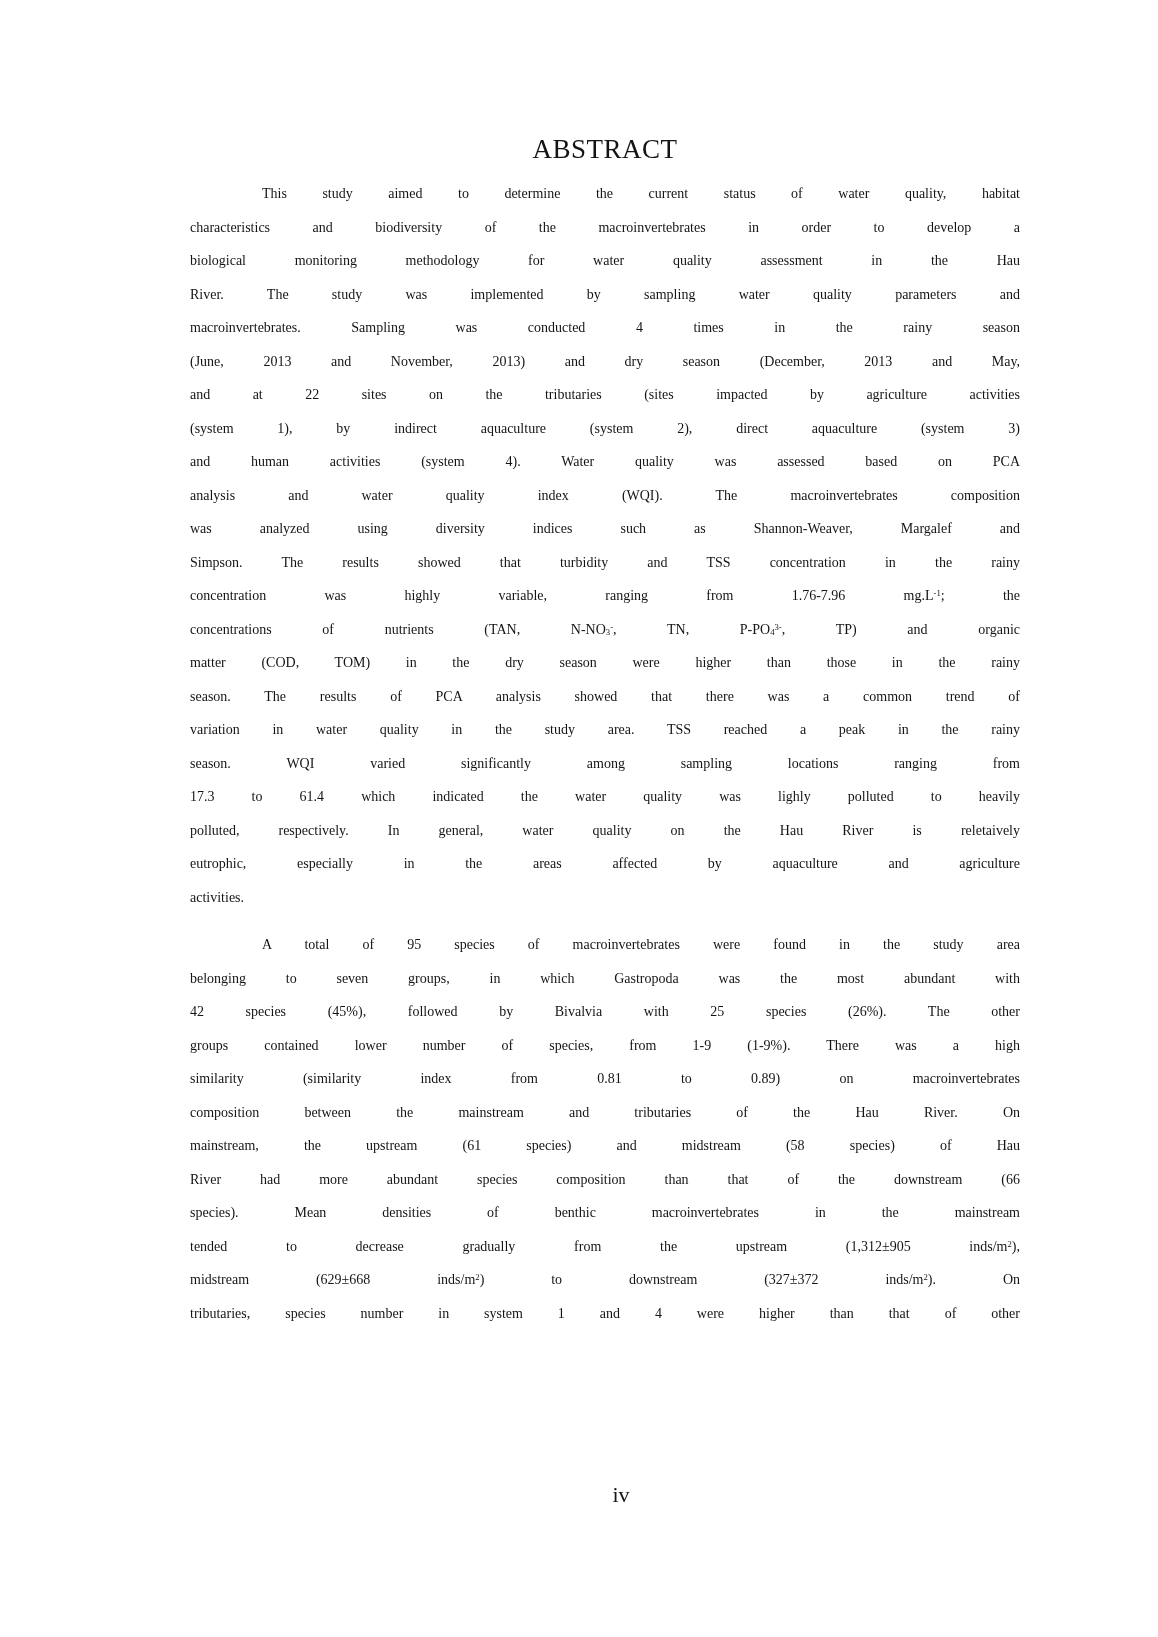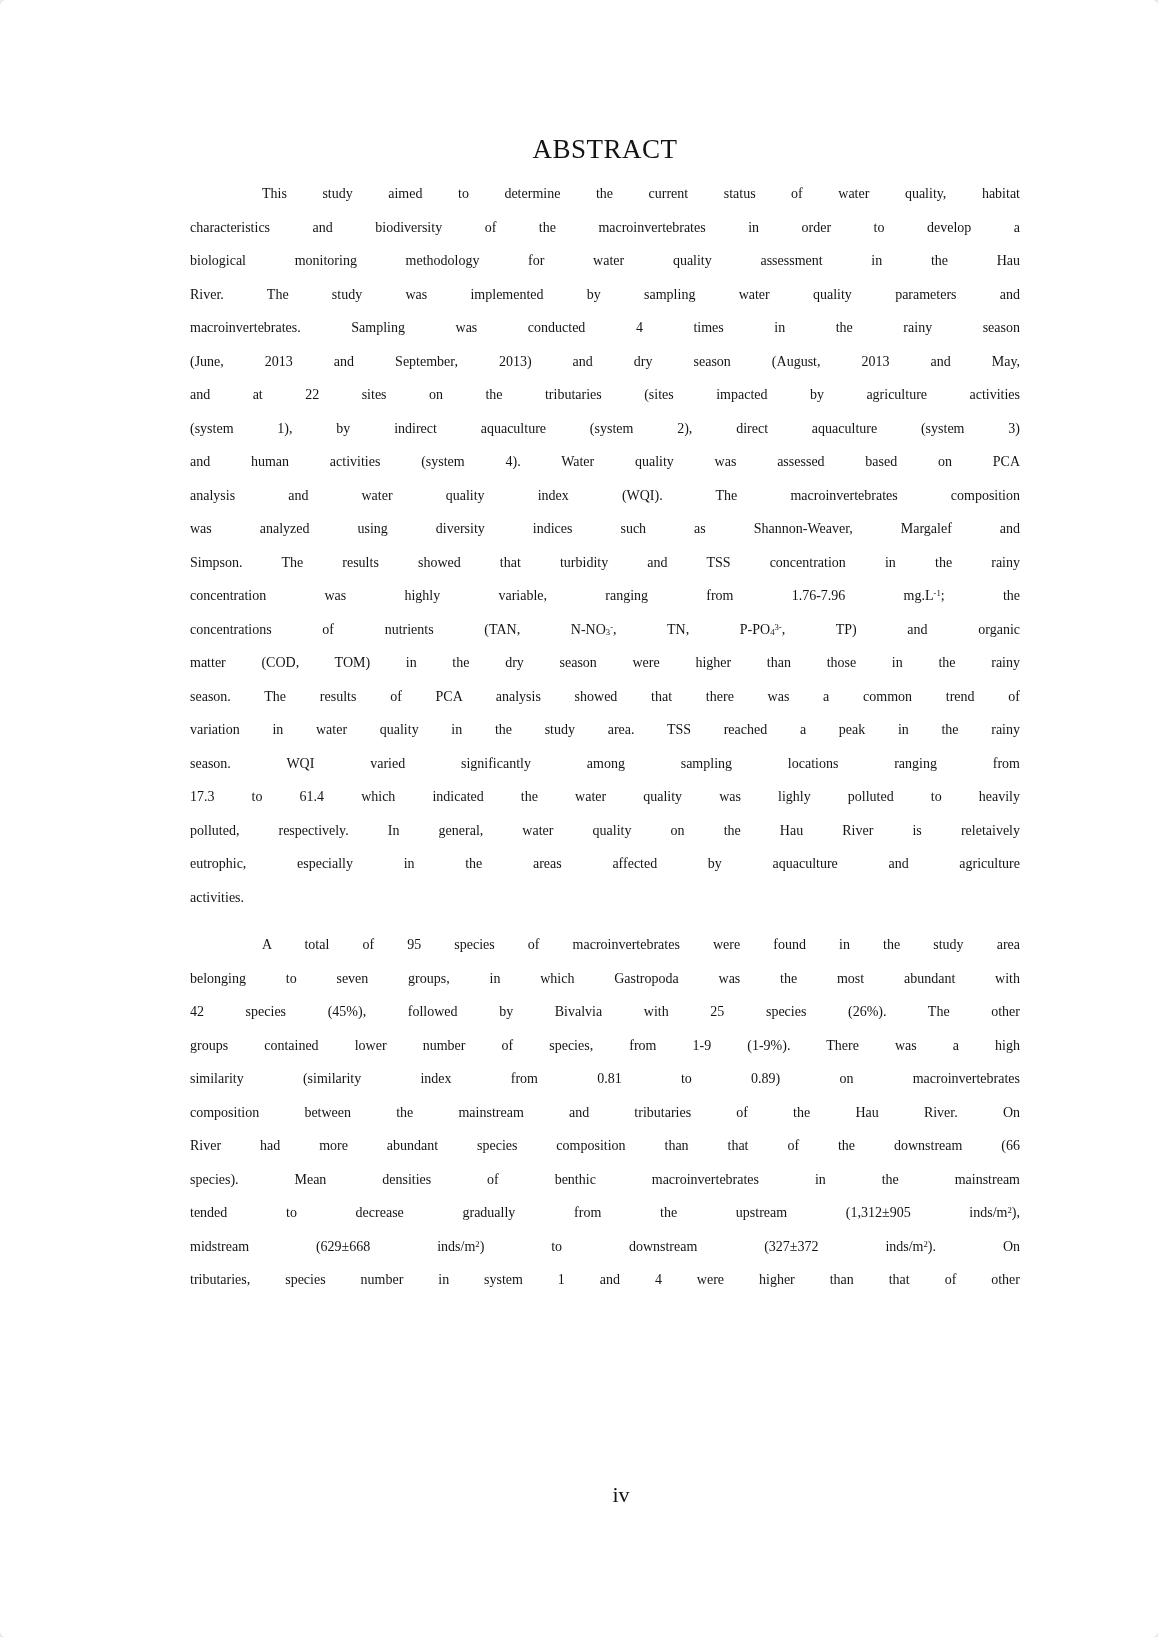--- a/index.html
+++ b/index.html
@@ -5,21 +5,20 @@
   html, body { margin: 0; padding: 0; background: #e8e8e8; }
   .page {
     position: relative;
     width: 1158px;
     height: 1637px;
     background: #ffffff;
     margin: 0 auto;
     font-family: "Liberation Serif", "DejaVu Serif", serif;
     color: #141414;
     overflow: hidden;
-    border-radius: 6px;
   }
   .content {
     position: absolute;
     left: 190px;
     top: 131px;
     width: 830px;
   }
   .doc-title {
     margin: 0 0 10px 0;
     font-size: 27px;
@@ -68,21 +67,21 @@
 <div class="page">
   <div class="content">
     <h1 class="doc-title">ABSTRACT</h1>
     <div class="body-text">
         <div class="para">
           <div class="line indent">This study aimed to determine the current status of water quality, habitat</div>
           <div class="line">characteristics and biodiversity of the macroinvertebrates in order to develop a</div>
           <div class="line">biological monitoring methodology for water quality assessment in the Hau</div>
           <div class="line">River. The study was implemented by sampling water quality parameters and</div>
           <div class="line">macroinvertebrates. Sampling was conducted 4 times in the rainy season</div>
-          <div class="line">(June, 2013 and September, 2013) and dry season (August, 2013 and May,</div>
+          <div class="line">(June, 2013 and November, 2013) and dry season (December, 2013 and May,</div>
           <div class="line">and at 22 sites on the tributaries (sites impacted by agriculture activities</div>
           <div class="line">(system 1), by indirect aquaculture (system 2), direct aquaculture (system 3)</div>
           <div class="line">and human activities (system 4). Water quality was assessed based on PCA</div>
           <div class="line">analysis and water quality index (WQI). The macroinvertebrates composition</div>
           <div class="line">was analyzed using diversity indices such as Shannon-Weaver, Margalef and</div>
           <div class="line">Simpson. The results showed that turbidity and TSS concentration in the rainy</div>
           <div class="line">concentration was highly variable, ranging from 1.76-7.96 mg.L<sup>-1</sup>; the</div>
           <div class="line">concentrations of nutrients (TAN, N-NO<sub>3</sub><sup>-</sup>, TN, P-PO<sub>4</sub><sup>3-</sup>, TP) and organic</div>
           <div class="line">matter (COD, TOM)  in the dry season were higher than those in the rainy</div>
           <div class="line">season. The results of PCA analysis showed that there was a common trend of</div>
@@ -93,20 +92,21 @@
           <div class="line">eutrophic, especially in the areas affected by aquaculture and agriculture</div>
           <div class="line last">activities.</div>
         </div>
         <div class="para">
           <div class="line indent">A total of 95 species of macroinvertebrates were found in the study area</div>
           <div class="line">belonging to seven groups, in which Gastropoda was the most abundant with</div>
           <div class="line">42 species (45%), followed by Bivalvia with 25 species (26%). The other</div>
           <div class="line">groups contained lower number of species, from 1-9 (1-9%). There was a high</div>
           <div class="line">similarity (similarity index from 0.81 to 0.89) on macroinvertebrates</div>
           <div class="line">composition between the mainstream and tributaries of the Hau River. On</div>
+          <div class="line">mainstream, the upstream (61 species) and midstream (58 species) of Hau</div>
           <div class="line">River had more abundant species composition than that of the downstream (66</div>
           <div class="line">species). Mean densities of benthic macroinvertebrates in the mainstream</div>
           <div class="line">tended to decrease gradually from the upstream (1,312±905 inds/m<sup>2</sup>),</div>
           <div class="line">midstream (629±668 inds/m<sup>2</sup>) to downstream (327±372 inds/m<sup>2</sup>). On</div>
           <div class="line">tributaries, species number in system 1 and 4 were higher than that of other</div>
         </div>
       </div>
   </div>
   <div class="page-num">iv</div>
 </div>

